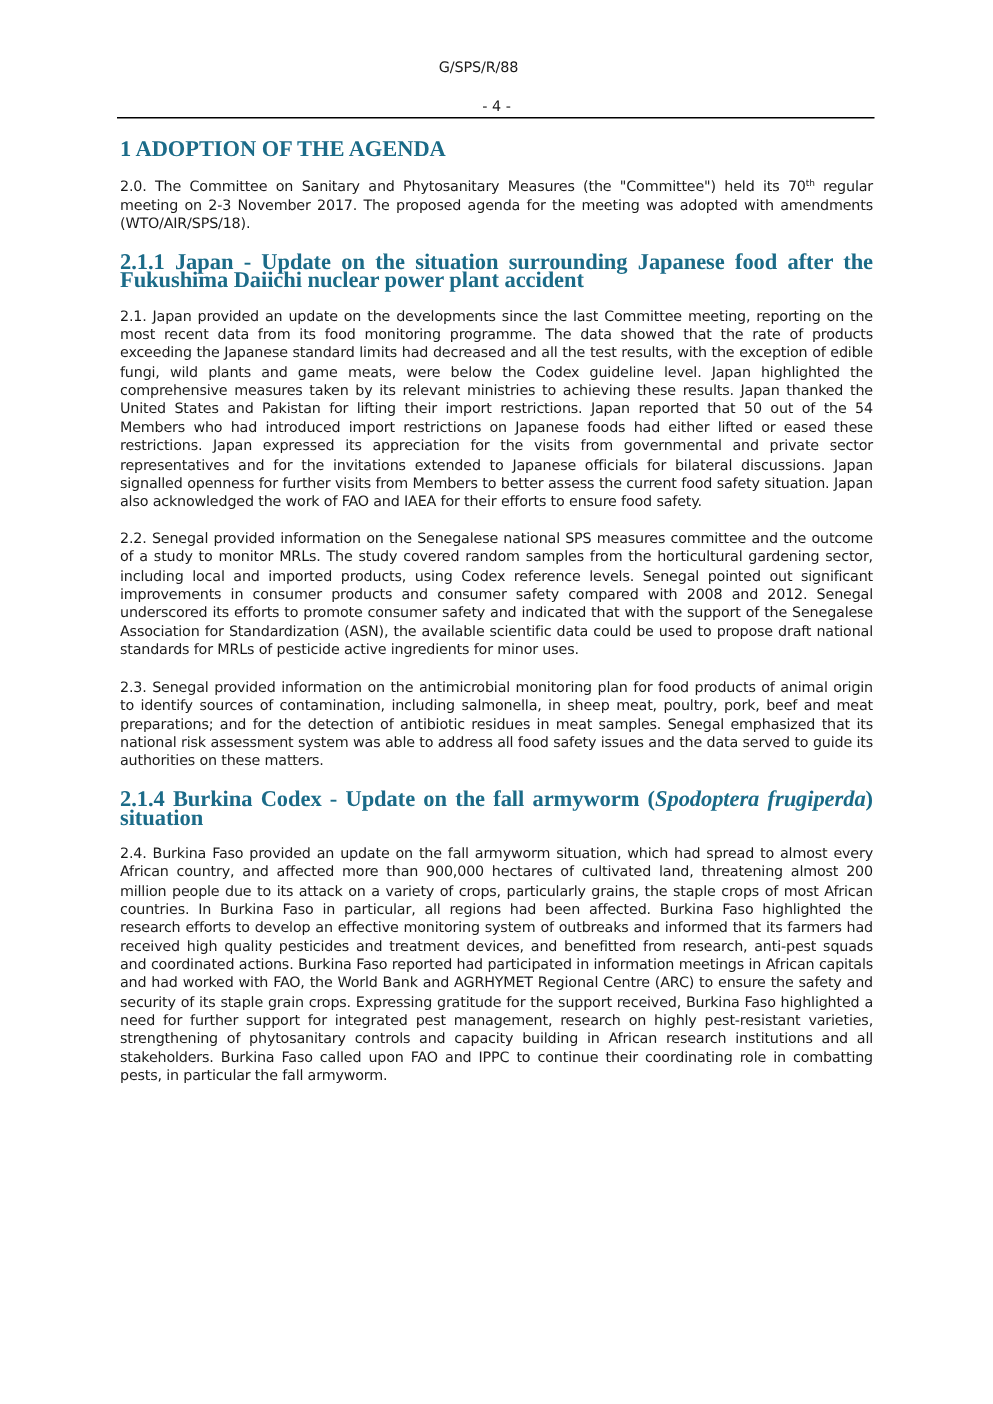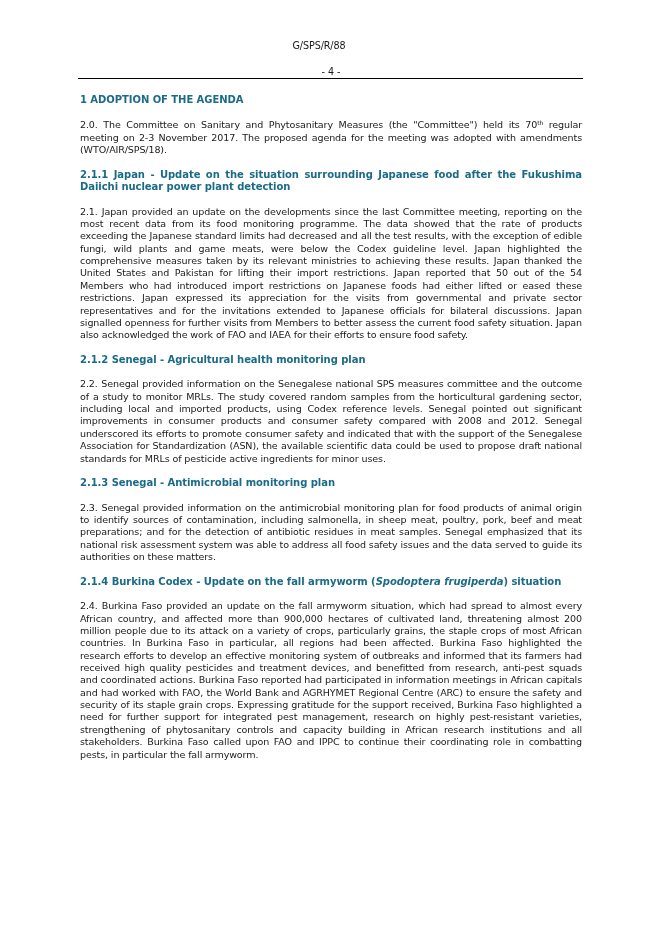--- a/index.html
+++ b/index.html
@@ -17,22 +17,23 @@
     font-size: 9.6px;
   }
   .hdr-rule {
     position: absolute; top: 78px; left: 78px; width: 505px; height: 0;
     border-top: 1px solid #000;
   }
   .content {
     position: absolute; left: 80px; top: 94px; width: 502px;
   }
   .h {
-    font-weight: bold; color: #1b6b88; font-size: 10px; line-height: 12.4px;
+    font-weight: bold; color: #1b6b88; font-size: 15px; line-height: 12.4px;
     letter-spacing: -0.05px;
+    font-family: Liberation Serif, serif;
   }
   .h1 { margin: 0 0 13px 0; }
   .h2 { margin: 0 0 13px 0; }
   .h3 { margin: 0 0 12px 0; text-align: justify; }
   p.para {
     margin: 0 0 12.5px 0; font-size: 9.55px; line-height: 12.35px;
     text-align: justify; letter-spacing: -0.12px;
   }
   sup { font-size: 6px; line-height: 0; vertical-align: 3px; }
   .it { font-style: italic; }
@@ -43,25 +44,23 @@
 <div class="page">
   <div class="hdr-code">G/SPS/R/88</div>
   <div class="hdr-page">- 4 -</div>
   <div class="hdr-rule"></div>
 
   <div class="content">
     <div class="h h1">1  ADOPTION OF THE AGENDA</div>
     <p class="para"><span>2.0. The Committee on Sanitary and Phytosanitary Measures (the "Committee") held its 70</span><sup>th</sup><span> regular meeting on 2-3 November 2017. The proposed agenda for the meeting was adopted with amendments (WTO/AIR/SPS/18).</span></p>
 
 
-    <div class="h h3">2.1.1  Japan - Update on the situation surrounding Japanese food after the Fukushima Daiichi nuclear power plant detection</div>
+    <div class="h h3">2.1.1  Japan - Update on the situation surrounding Japanese food after the Fukushima Daiichi nuclear power plant accident</div>
     <p class="para">2.1.  Japan provided an update on the developments since the last Committee meeting, reporting on the most recent data from its food monitoring programme. The data showed that the rate of products exceeding the Japanese standard limits had decreased and all the test results, with the exception of edible fungi, wild plants and game meats, were below the Codex guideline level. Japan highlighted the comprehensive measures taken by its relevant ministries to achieving these results. Japan thanked the United States and Pakistan for lifting their import restrictions. Japan reported that 50 out of the 54 Members who had introduced import restrictions on Japanese foods had either lifted or eased these restrictions. Japan expressed its appreciation for the visits from governmental and private sector representatives and for the invitations extended to Japanese officials for bilateral discussions. Japan signalled openness for further visits from Members to better assess the current food safety situation. Japan also acknowledged the work of FAO and IAEA for their efforts to ensure food safety.</p>
 
-    <div class="h h3">2.1.2  Senegal - Agricultural health monitoring plan</div>
     <p class="para">2.2.  Senegal provided information on the Senegalese national SPS measures committee and the outcome of a study to monitor MRLs. The study covered random samples from the horticultural gardening sector, including local and imported products, using Codex reference levels. Senegal pointed out significant improvements in consumer products and consumer safety compared with 2008 and 2012. Senegal underscored its efforts to promote consumer safety and indicated that with the support of the Senegalese Association for Standardization (ASN), the available scientific data could be used to propose draft national standards for MRLs of pesticide active ingredients for minor uses.</p>
 
-    <div class="h h3">2.1.3  Senegal - Antimicrobial monitoring plan</div>
     <p class="para">2.3. Senegal provided information on the antimicrobial monitoring plan for food products of animal origin to identify sources of contamination, including salmonella, in sheep meat, poultry, pork, beef and meat preparations; and for the detection of antibiotic residues in meat samples. Senegal emphasized that its national risk assessment system was able to address all food safety issues and the data served to guide its authorities on these matters.</p>
 
     <div class="h h3"><span>2.1.4  Burkina Codex - Update on the fall armyworm (</span><span class="it">Spodoptera frugiperda</span><span>) situation</span></div>
     <p class="para">2.4.  Burkina Faso provided an update on the fall armyworm situation, which had spread to almost every African country, and affected more than 900,000 hectares of cultivated land, threatening almost 200 million people due to its attack on a variety of crops, particularly grains, the staple crops of most African countries. In Burkina Faso in particular, all regions had been affected. Burkina Faso highlighted the research efforts to develop an effective monitoring system of outbreaks and informed that its farmers had received high quality pesticides and treatment devices, and benefitted from research, anti-pest squads and coordinated actions. Burkina Faso reported had participated in information meetings in African capitals and had worked with FAO, the World Bank and AGRHYMET Regional Centre (ARC) to ensure the safety and security of its staple grain crops. Expressing gratitude for the support received, Burkina Faso highlighted a need for further support for integrated pest management, research on highly pest-resistant varieties, strengthening of phytosanitary controls and capacity building in African research institutions and all stakeholders. Burkina Faso called upon FAO and IPPC to continue their coordinating role in combatting pests, in particular the fall armyworm.</p>
   </div>
 </div>
 
 </body></html>

